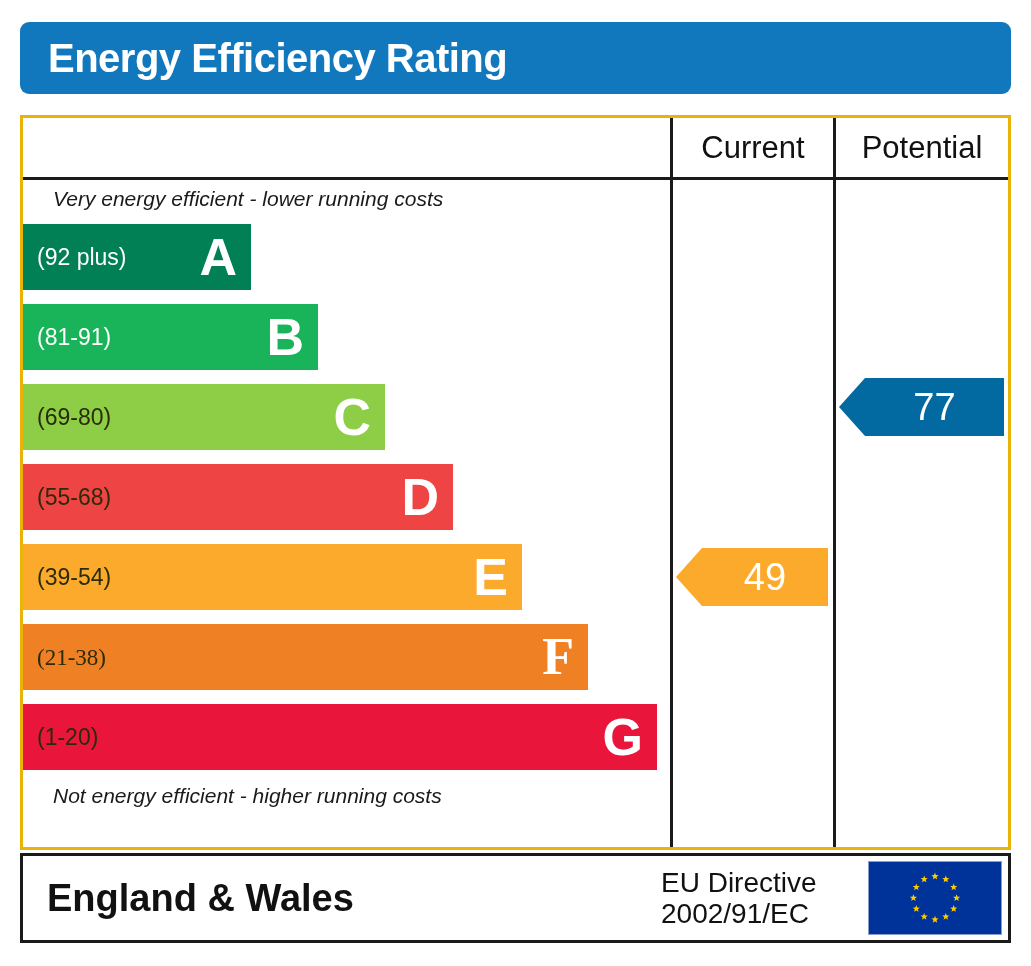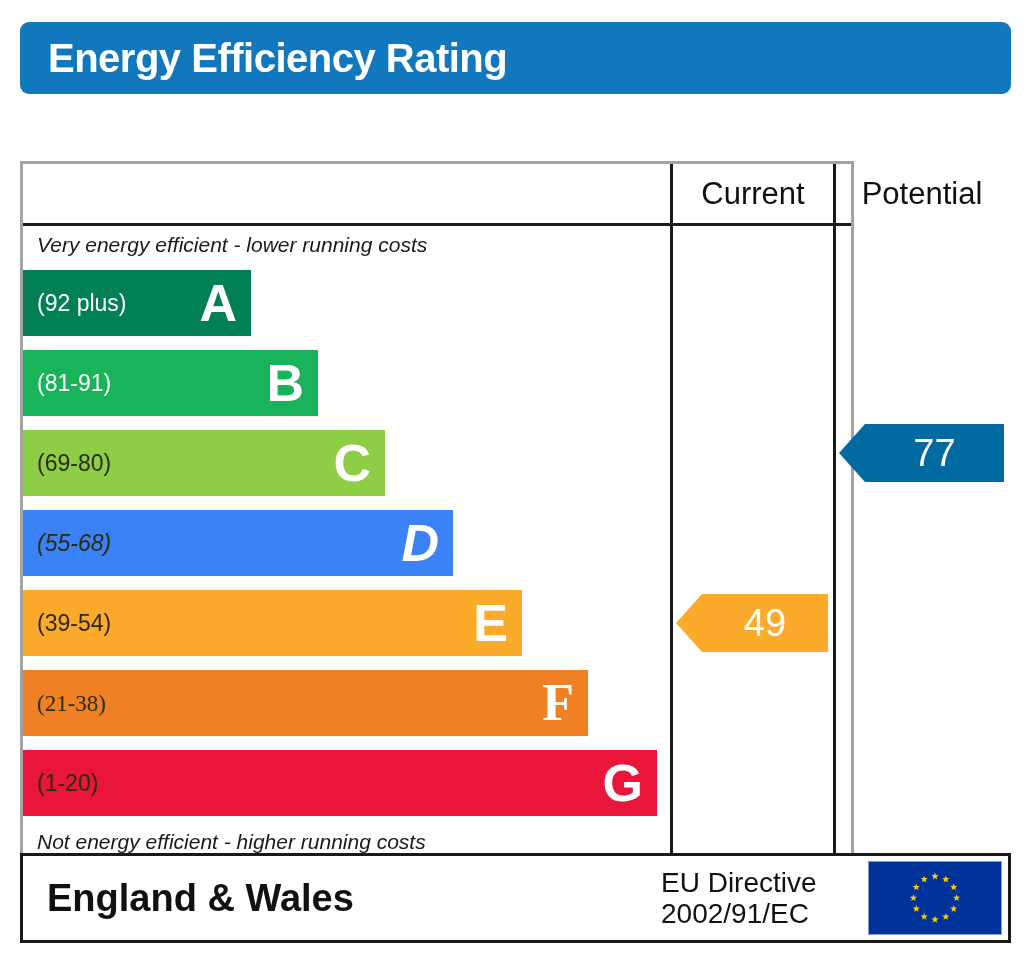--- a/index.html
+++ b/index.html
@@ -45,26 +45,25 @@
     letter-spacing: -0.5px;
     white-space: nowrap;
     line-height: 1;
   }
 
   
   .frame {
     position: absolute;
     left: 20px;
     top: 115px;
-    width: 834px;
+    width: 991px;
     height: 735px;
-    border: 3px solid #a3a3a3;
+    border: 3px solid #eab308;
     box-sizing: border-box;
     background: #ffffff;
-    margin-top: 46px;
   }
 
   
   .col-rule {
     position: absolute;
     top: 0;
     bottom: 0;
     width: 3px;
     background: #1a1a1a;
   }
@@ -99,21 +98,21 @@
   .bands-area {
     position: absolute;
     left: 0;
     top: 62px;
     width: 644px;
     bottom: 0;
   }
 
   .note {
     position: absolute;
-    left: 14px;
+    left: 30px;
     font-style: italic;
     font-size: 21px;
     color: #1a1a1a;
     white-space: nowrap;
   }
   .note.top    { top: 7px; }
   .note.bottom { top: 604px; }
 
   .band {
     position: absolute;
@@ -227,21 +226,21 @@
             <span class="letter">A</span>
           </div>
           <div class="band light-text" style="top: 124px; width: 295px; background: rgb(25, 180, 89);">
             <span class="range">(81-91)</span>
             <span class="letter">B</span>
           </div>
           <div class="band dark-text" style="top: 204px; width: 362px; background: rgb(141, 206, 70);">
             <span class="range">(69-80)</span>
             <span class="letter">C</span>
           </div>
-          <div class="band dark-text" style="top: 284px; width: 430px; background: #3b82f6; font-style: italic;">
+          <div class="band dark-text" style="top: 284px; width: 430px; background: #ef4444;">
             <span class="range">(55-68)</span>
             <span class="letter">D</span>
           </div>
           <div class="band dark-text" style="top: 364px; width: 499px; background: rgb(252, 170, 43);">
             <span class="range">(39-54)</span>
             <span class="letter">E</span>
           </div>
           <div class="band dark-text" style="top: 444px; width: 565px; background: rgb(239, 128, 35); font-family: Liberation Serif, serif;">
             <span class="range">(21-38)</span>
             <span class="letter">F</span>

